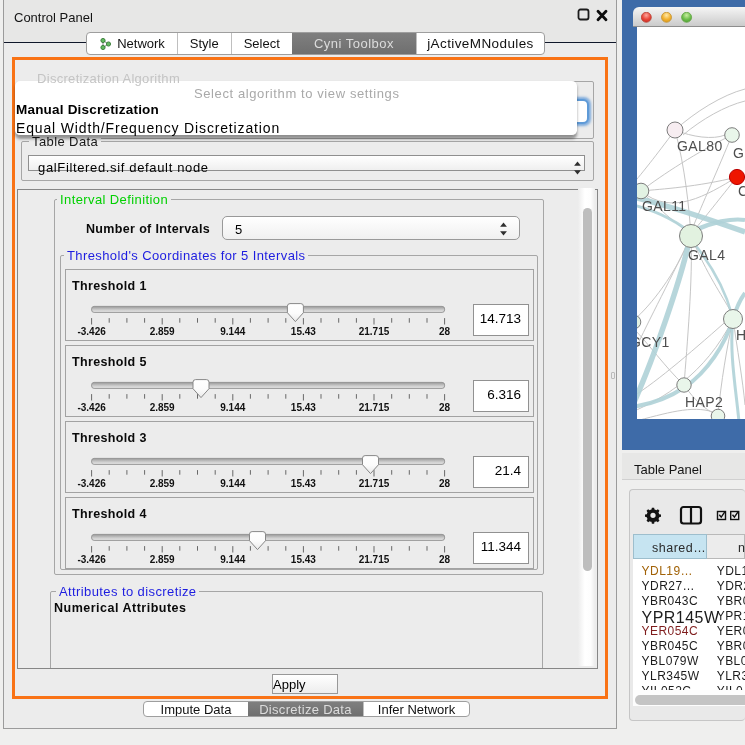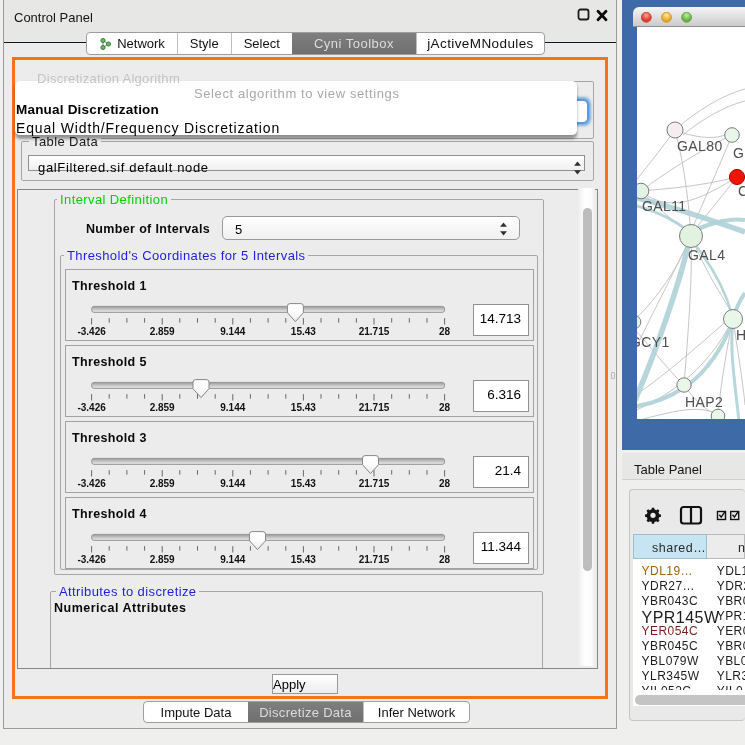--- a/index.html
+++ b/index.html
@@ -257,21 +257,21 @@
 <div class="abs" style="left:407.5px;top:34px;width:55.5px;height:32.5px;background:#fff;border:1px solid #919191"></div>
 <span style="position:absolute;right:12px;top:41px;font-size:13.5px;color:#000">11.344</span>
 </div>
 <div class="gbox" style="left:32.3px;top:401px;width:493px;height:120px">
           <span class="gtitle" style="left:5px;color:#1d1de0">Attributes to discretize</span>
         </div>
 <span class="abs" style="left:36.3px;top:411px;font-size:12.5px;letter-spacing:0.5px;font-weight:bold;color:#0a0a0a">Numerical Attributes</span>
 </div>
 <div class="abs" style="left:257px;top:613.5px;width:66px;height:20px;background:linear-gradient(#ffffff,#ededed);border:1px solid #989898;border-radius:0;text-align:left"><span style="font-size:13px;line-height:18px;color:#000">Apply</span></div>
 </div>
-<div class="seg abs" style="left:139px;top:701px;height:22px">
+<div class="seg abs" style="left:139px;top:701px;height:16px">
 <div class="it" style="width:104px">Impute Data</div>
 <div class="it sel" style="width:115px;letter-spacing:0.3px">Discretize Data</div>
       <div class="sep"></div>
 <div class="it" style="width:105px">Infer Network</div>
 </div>
 </div>
 <div class="abs" style="left:15px;top:81px;width:562px;height:55px;background:#ffffff;border-radius:5px;border-bottom:1px solid #8f8f8f;box-shadow:0 2.5px 3px rgba(0,0,0,0.38)">
 <span style="position:absolute;left:22px;top:-10px;font-size:13px;letter-spacing:0.3px;color:#c4c4c4">Discretization Algorithm</span>
 <span style="position:absolute;left:179px;top:4.5px;font-size:13px;letter-spacing:0.6px;color:#a9a9a9">Select algorithm to view settings</span>
 <span style="position:absolute;left:1px;top:21px;font-size:13.5px;letter-spacing:0.2px;font-weight:bold;color:#000">Manual Discretization</span>

